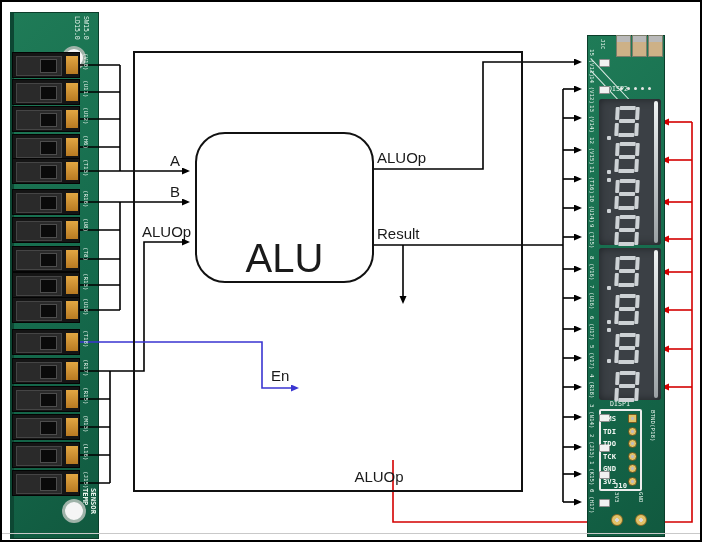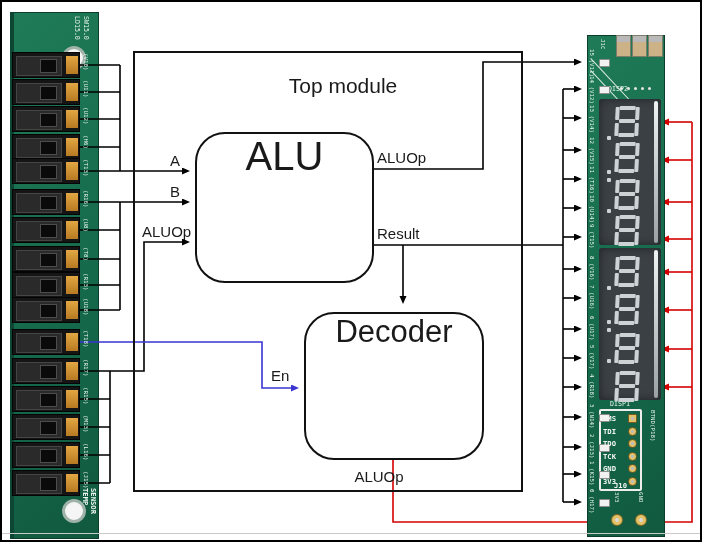--- a/index.html
+++ b/index.html
@@ -2,21 +2,21 @@
 <html><head>
 <meta charset="utf-8">
 <style>
   html,body{margin:0;padding:0;background:#e8e8e8;font-family:"Liberation Sans",sans-serif;}
   .canvas{position:relative;width:702px;height:542px;background:#ffffff;border:2px solid #000;
           box-sizing:border-box;overflow:hidden;margin:0 auto;}
   .abs{position:absolute;}
   
   .topmod{position:absolute;left:131px;top:49px;width:390px;height:441px;border:2px solid #111;box-sizing:border-box;background:transparent;}
   .blk{position:absolute;border:2px solid #111;border-radius:30px;background:#fff;box-sizing:border-box;
-       display:flex;align-items:flex-start;justify-content:center;color:#1a1a1a;}
+       display:flex;align-items:flex-end;justify-content:center;color:#1a1a1a;}
   .alu{left:193px;top:130px;width:179px;height:151px;font-size:40px;}
   .dec{left:302px;top:310px;width:180px;height:148px;font-size:31px;}
   .dtitle{position:absolute;left:231px;top:72px;width:220px;text-align:center;font-size:21px;color:#1a1a1a;}
   .plabel{position:absolute;font-size:15px;color:#1a1a1a;white-space:nowrap;}
   
   svg.wires{position:absolute;left:0;top:0;pointer-events:none;}
   
   .board{position:absolute;background:linear-gradient(135deg,#1f7b57 0%,#156a4c 55%,#11593f 100%);
          border:1px solid #0b3d2a;box-sizing:border-box;}
   .lboard{left:8px;top:10px;width:89px;height:527px;border-left:4px solid #0d4733;}
@@ -119,26 +119,22 @@
       <line x1="690" y1="200" x2="661" y2="200" marker-end="url(#mr)"></line>
       <line x1="690" y1="237" x2="661" y2="237" marker-end="url(#mr)"></line>
       <line x1="690" y1="270" x2="661" y2="270" marker-end="url(#mr)"></line>
       <line x1="690" y1="308" x2="661" y2="308" marker-end="url(#mr)"></line>
       <line x1="690" y1="347" x2="661" y2="347" marker-end="url(#mr)"></line>
       <line x1="690" y1="385" x2="661" y2="385" marker-end="url(#mr)"></line>
     </g>
   </svg>
 
   <div class="topmod"></div>
-  <div class="dtitle">Top module</div>
   <div class="blk alu">
     <span>ALU</span>
-  </div>
-  <div class="blk dec">
-    <span>Decoder</span>
   </div>
   <div class="plabel" style="left:138px;top:150px;width:40px;text-align:right;">A</div>
   <div class="plabel" style="left:138px;top:181px;width:40px;text-align:right;">B</div>
   <div class="plabel" style="left:140px;top:221px;">ALUOp</div>
   <div class="plabel" style="left:375px;top:147px;">ALUOp</div>
   <div class="plabel" style="left:375px;top:223px;">Result</div>
   <div class="plabel" style="left:269px;top:365px;">En</div>
   <div class="plabel" style="left:345px;top:466px;width:64px;text-align:center;">ALUOp</div>
 
   <div class="board rboard"></div>

